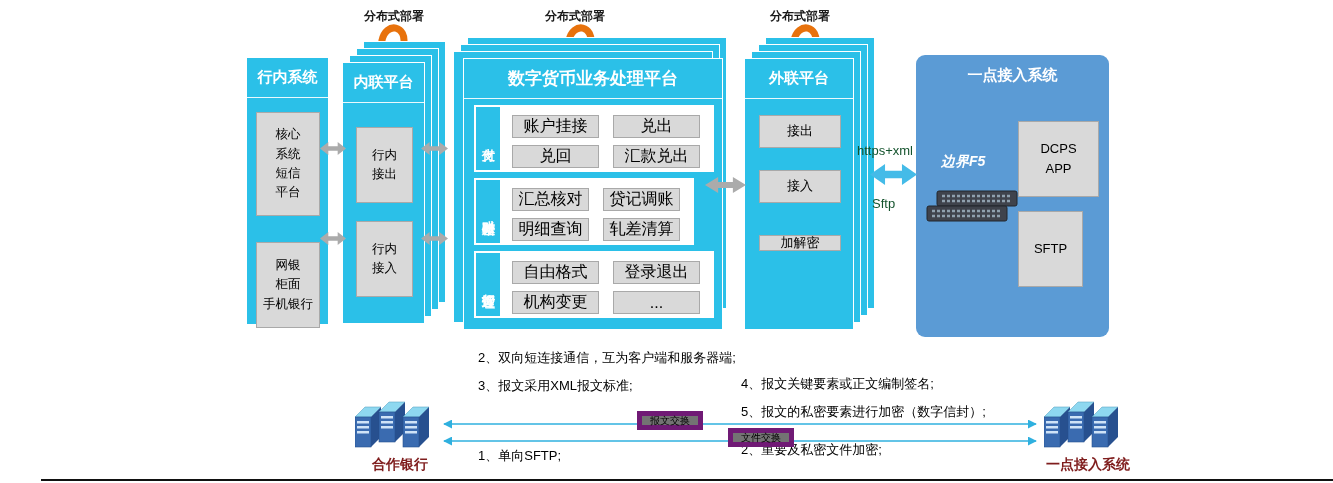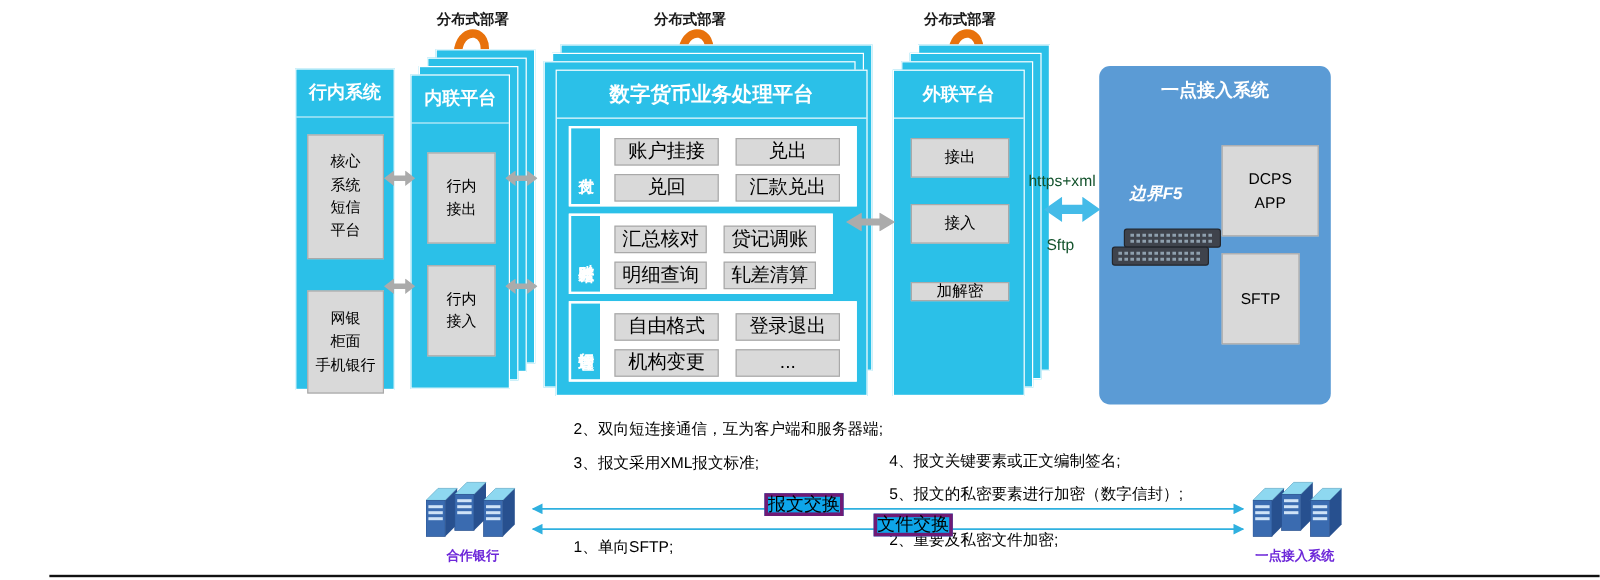--- a/index.html
+++ b/index.html
@@ -29,23 +29,23 @@
   .dc-btn { background:var(--box-gray,#D9D9D9); border:1px solid #a9a9a9; display:flex;
             align-items:center; justify-content:center; font-size:16px; color:#000; }
 
   .darrow { position:absolute; background:var(--gray-arrow,#ABABAB);
             clip-path:polygon(0 50%,32% 0,32% 32%,68% 32%,68% 0,100% 50%,68% 100%,68% 68%,32% 68%,32% 100%); }
   .darrow.cyan { background:var(--light-arrow,#44BBE8); }
 
   .dep-label { position:absolute; font-size:12px; font-weight:600; color:#1a1a1a; }
   .note { position:absolute; font-size:13px; color:#000; white-space:nowrap; }
   .note-line { display:block; margin-bottom:10px; }
-  .xchg { position:absolute; background:#0ea5e9; border:3px solid #701a75; font-size:15px; color:#000;
+  .xchg { position:absolute; background:#737373; border:5px solid #701a75; font-size:10px; color:#000;
           display:flex; align-items:center; justify-content:center; }
-  .endpoint { position:absolute; font-size:11px; font-weight:bold; color:#6d28d9; white-space:nowrap;font-family:Liberation Mono, monospace; }
+  .endpoint { position:absolute; font-size:14px; font-weight:bold; color:#7f1d1d; white-space:nowrap;font-family:Liberation Mono, monospace; }
   .link-label { position:absolute; font-size:13px; color:#14532d; white-space:nowrap; }
   .f5-label { position:absolute; color:#fff; font-size:14px; font-weight:bold;font-style:italic; }
   .bottom-rule { position:absolute; left:0; top:479px; width:1333px; height:2px; background:#111; }
 </style>
 </head>
 <body>
 
 <div id="canvas">
 
   <div class="dep-label" style="left:323px;top:8px">分布式部署</div>

